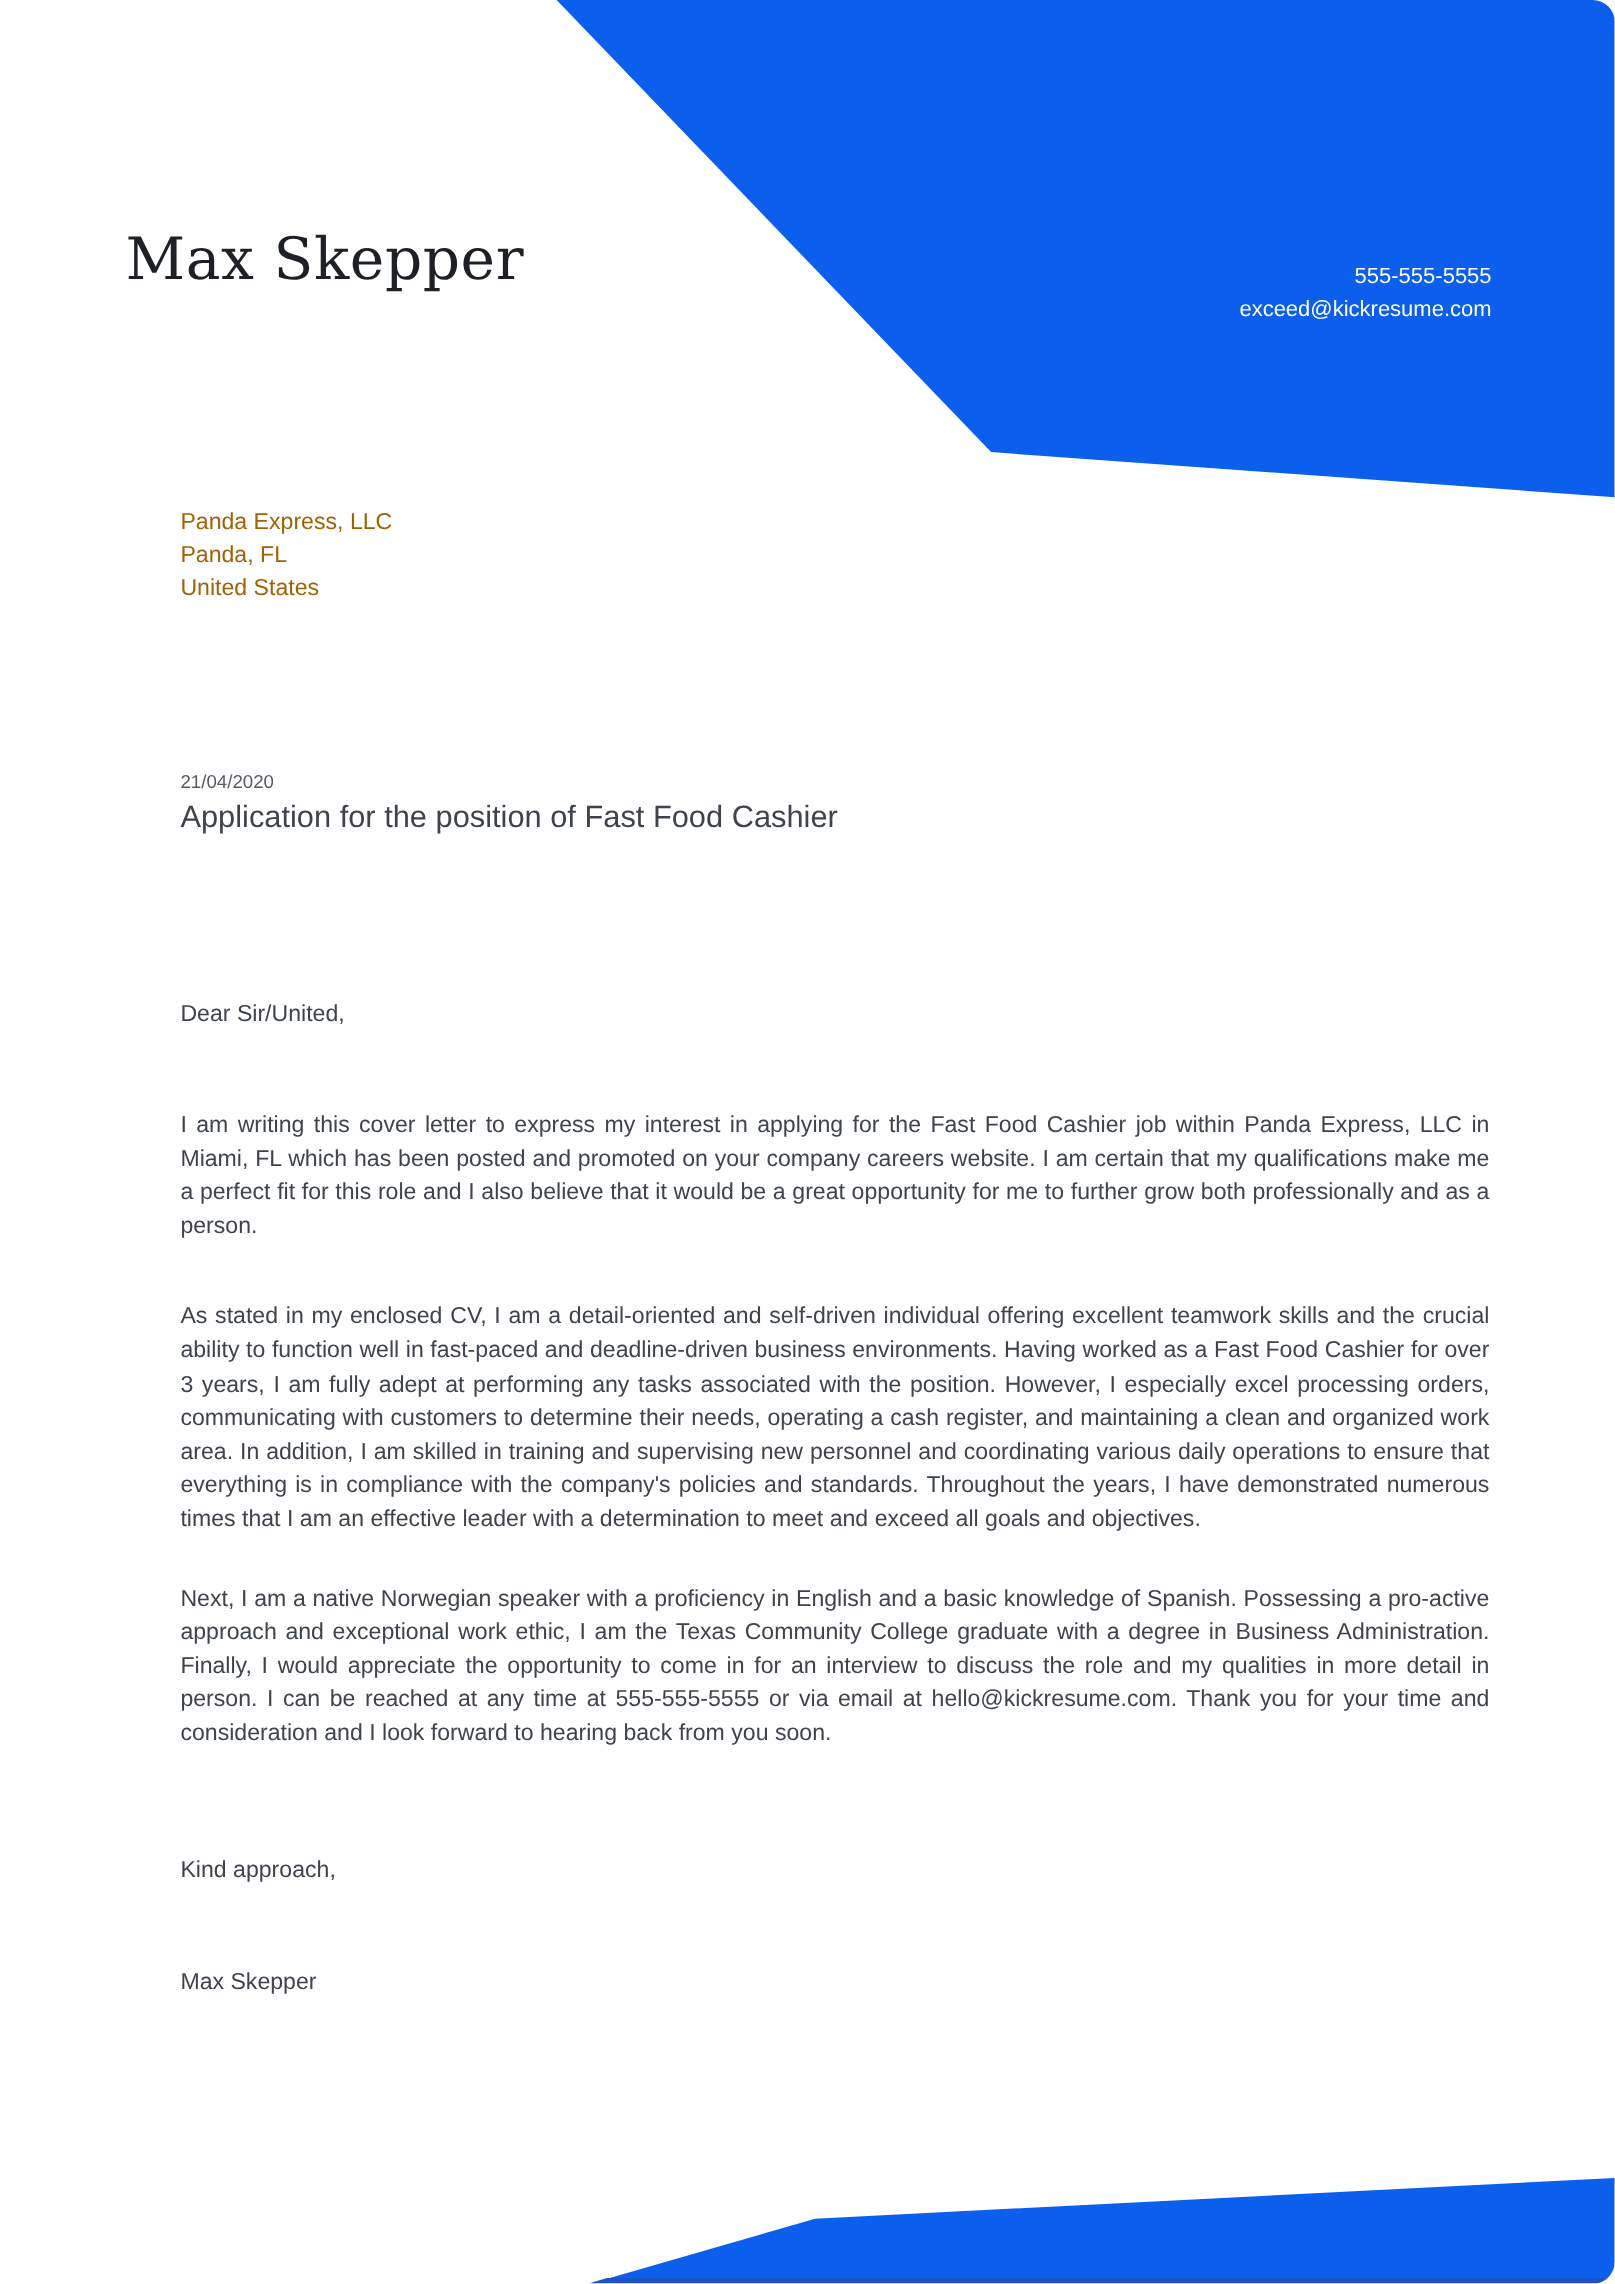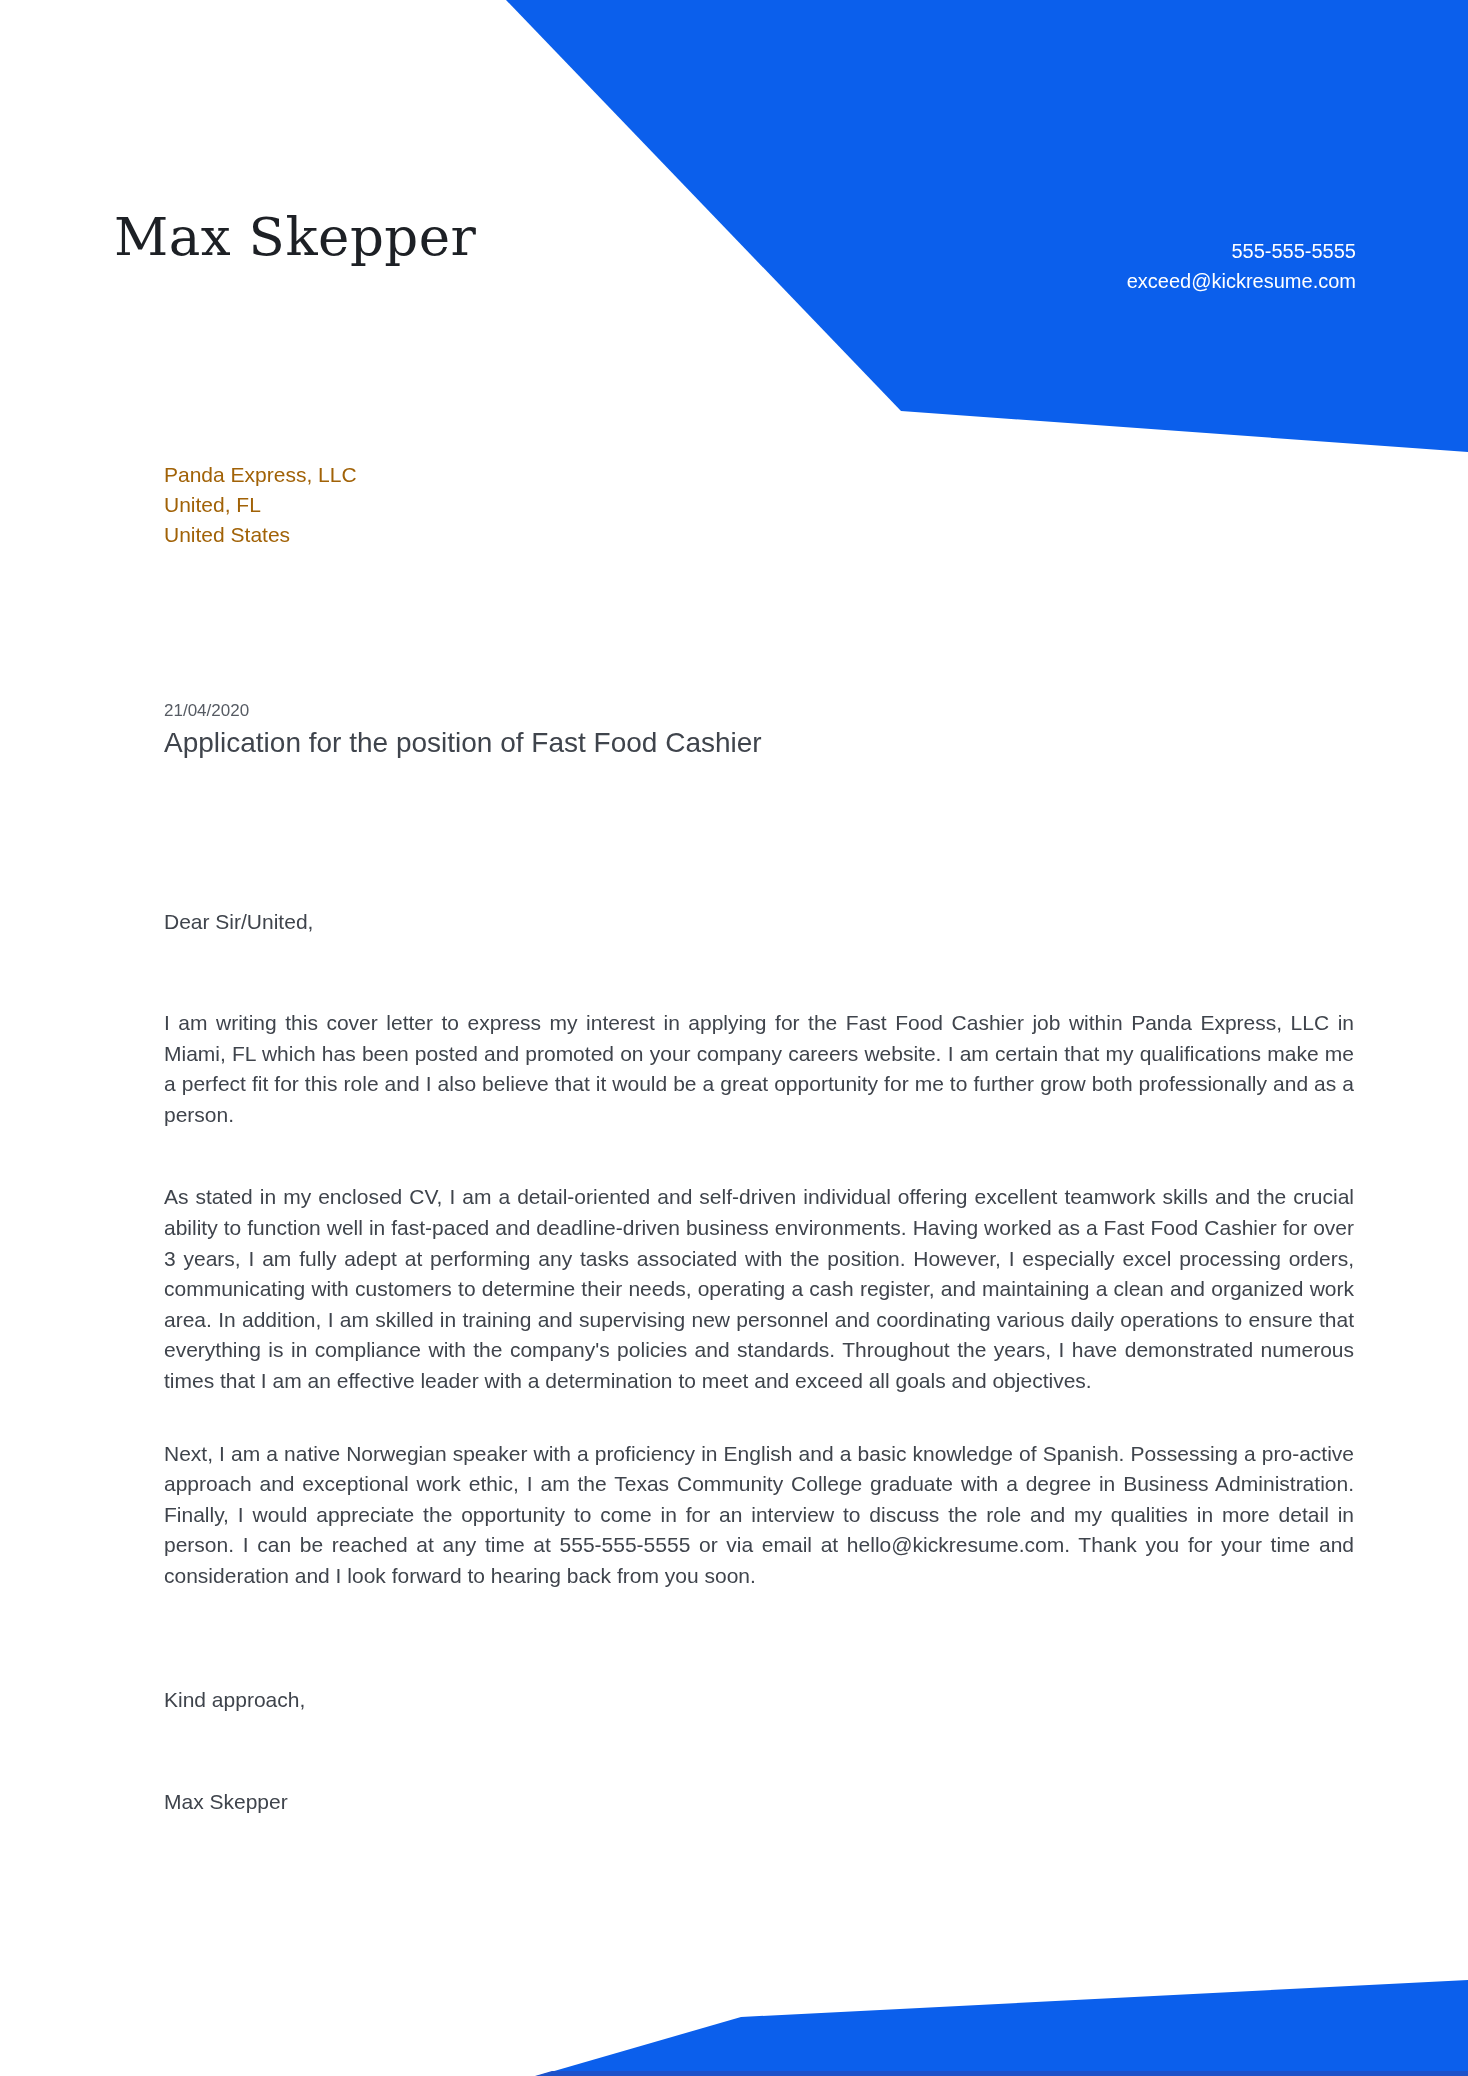--- a/index.html
+++ b/index.html
@@ -2,20 +2,21 @@
 <html><head>
 <meta charset="utf-8">
 <style>
   html,body{margin:0;padding:0;background:#ffffff;}
   .page{
     position:relative;
     width:1468px;height:2076px;
     background:#ffffff;
     overflow:hidden;
     font-family:"Liberation Sans", sans-serif;
+    border-radius:20px;
   }
   .bg{position:absolute;left:0;top:0;width:1468px;height:2076px;display:block;}
   .name{
     position:absolute;left:114px;top:170px;
     font-family:"DejaVu Serif", serif;
     font-size:53px;font-weight:500;color:#1d2025;
     letter-spacing:0.5px;white-space:nowrap;
   }
   .contact{
     position:absolute;right:112px;top:236px;
@@ -63,21 +64,21 @@
 
   <h1 class="name">Max Skepper</h1>
 
   <div class="contact">
     <div>555-555-5555</div>
     <div>exceed@kickresume.com</div>
   </div>
 
   <div class="recipient">
     <div>Panda Express, LLC</div>
-    <div>United, FL</div>
+    <div>Panda, FL</div>
     <div>United States</div>
   </div>
 
   <div class="dateline">
     <div class="date">21/04/2020</div>
     <div class="subject">Application for the position of Fast Food Cashier</div>
   </div>
 
   <div class="salutation">Dear Sir/United,</div>
 

